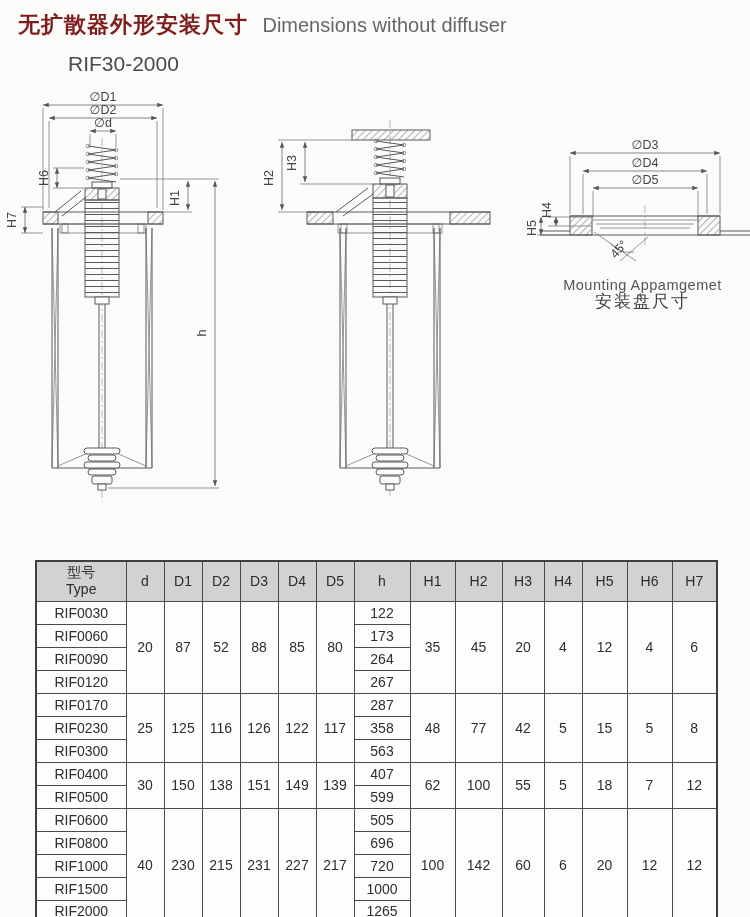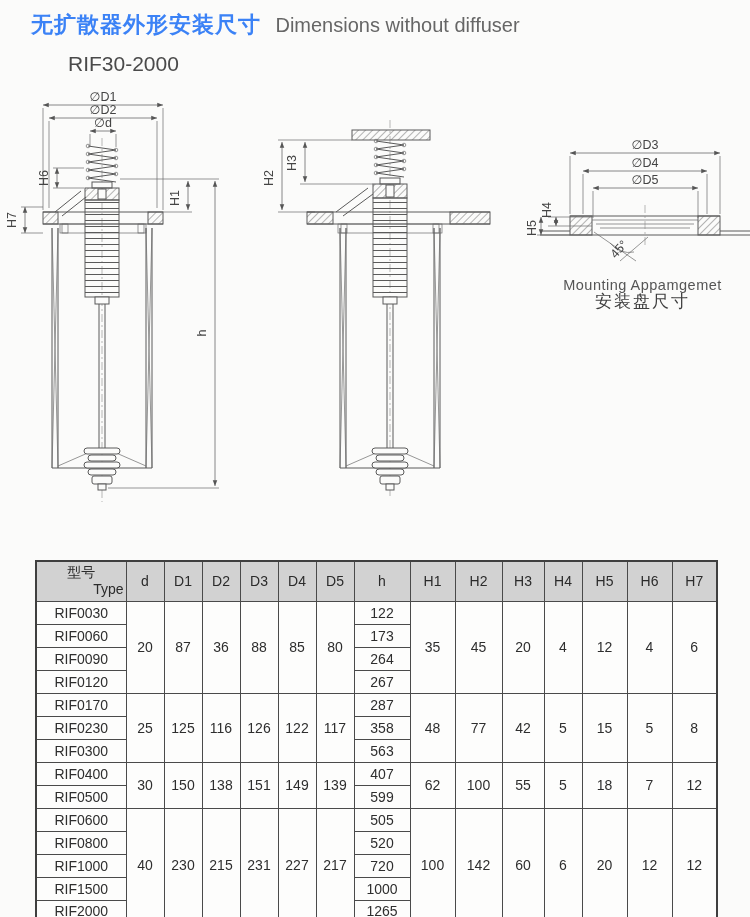--- a/index.html
+++ b/index.html
@@ -5,21 +5,21 @@
   * { margin:0; padding:0; box-sizing:border-box; }
   html,body { width:750px; height:917px; }
   body {
     position:relative;
     background:#fbfbfa;
     font-family:"Liberation Sans","DejaVu Sans",sans-serif;
     color:#333;
     overflow:hidden;
   }
   .title-row { position:absolute; left:18px; top:10px; white-space:nowrap; }
-  .title-zh { font-size:22px; font-weight:bold; color:#3b82f6; letter-spacing:1px;margin-left:13px; }
+  .title-zh { font-size:22px; font-weight:bold; color:#7f1d1d; letter-spacing:1px; }
   .title-en { font-size:20px; color:#666; margin-left:10px;text-align:center; }
   .subtitle { position:absolute; left:68px; top:52px; font-size:21px; color:#4a4a4a; }
 
   svg.drawing { position:absolute; overflow:visible; }
   #svg-left   { left:10px;  top:85px;  }
   #svg-mid    { left:260px; top:105px; }
   #svg-right  { left:535px; top:128px; }
 
   .dw   { stroke:#5a5a5a; fill:none; stroke-width:1; }
   .thin { stroke:#6a6a6a; fill:none; stroke-width:0.7; }
@@ -40,21 +40,21 @@
     font-size:14px; color:#2e2e2e;
     border:2px solid #3f3f3f;
   }
   table.dims th, table.dims td {
     border:1px solid #4a4a4a; text-align:center; vertical-align:middle;
     padding:0 2px; overflow:hidden; white-space:nowrap;
   }
   table.dims thead th { background:#d2d2d2; font-weight:normal; height:40px; font-size:14px; color:#2b2b2b; }
   table.dims tbody td { height:23px; background:#fdfdfc; }
   .th-type-zh { display:block; line-height:17px; }
-  .th-type-en { display:block; line-height:17px;text-align:right; }
+  .th-type-en { display:block; line-height:17px; }
 </style>
 </head>
 <body>
 
 <div class="title-row">
   <span class="title-zh">无扩散器外形安装尺寸</span>
   <span class="title-en">Dimensions without diffuser</span>
 </div>
 <div class="subtitle">RIF30-2000</div>
 
@@ -382,21 +382,21 @@
       <th>H6</th>
       <th>H7</th>
     </tr>
   </thead>
   <tbody>
 
     <tr>
       <td>RIF0030</td>
       <td rowspan="4">20</td>
       <td rowspan="4">87</td>
-      <td rowspan="4">36</td>
+      <td rowspan="4">52</td>
       <td rowspan="4">88</td>
       <td rowspan="4">85</td>
       <td rowspan="4">80</td>
       <td>122</td>
       <td rowspan="4">35</td>
       <td rowspan="4">45</td>
       <td rowspan="4">20</td>
       <td rowspan="4">4</td>
       <td rowspan="4">12</td>
       <td rowspan="4">4</td>
@@ -475,21 +475,21 @@
       <td rowspan="5">100</td>
       <td rowspan="5">142</td>
       <td rowspan="5">60</td>
       <td rowspan="5">6</td>
       <td rowspan="5">20</td>
       <td rowspan="5">12</td>
       <td rowspan="5">12</td>
     </tr>
     <tr>
       <td>RIF0800</td>
-      <td>520</td>
+      <td>696</td>
     </tr>
     <tr>
       <td>RIF1000</td>
       <td>720</td>
     </tr>
     <tr>
       <td>RIF1500</td>
       <td>1000</td>
     </tr>
     <tr>

